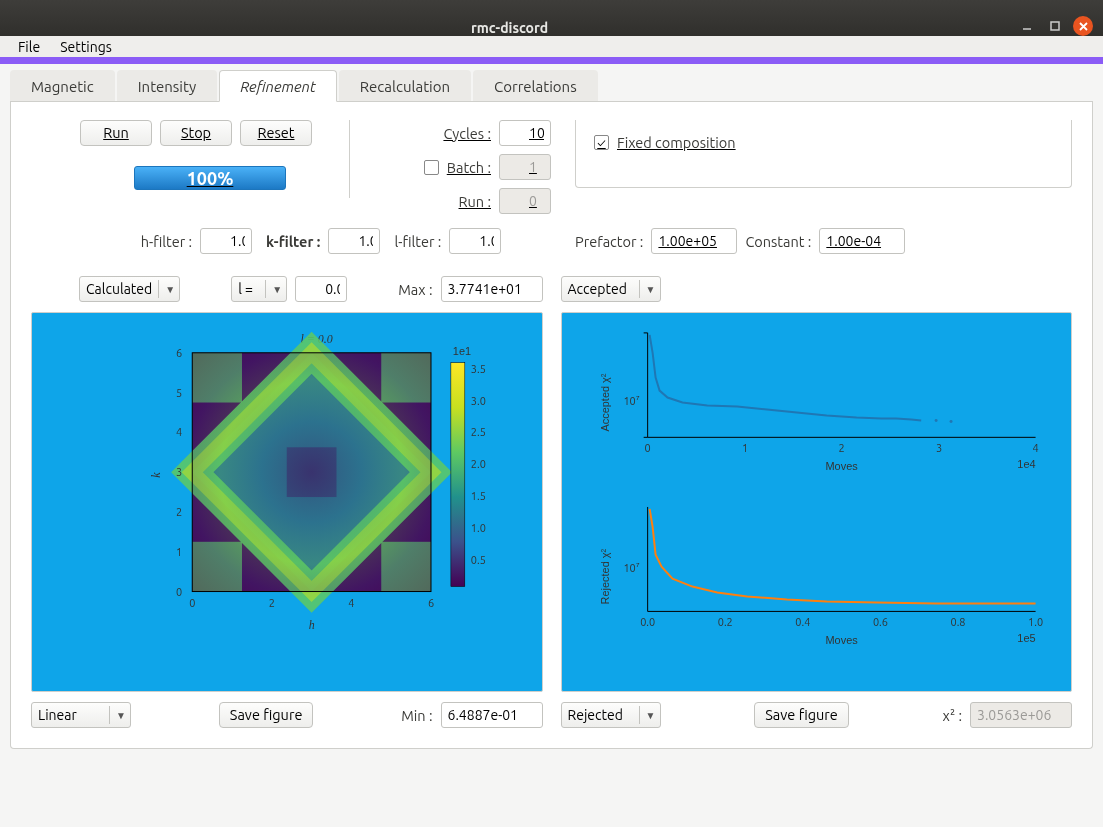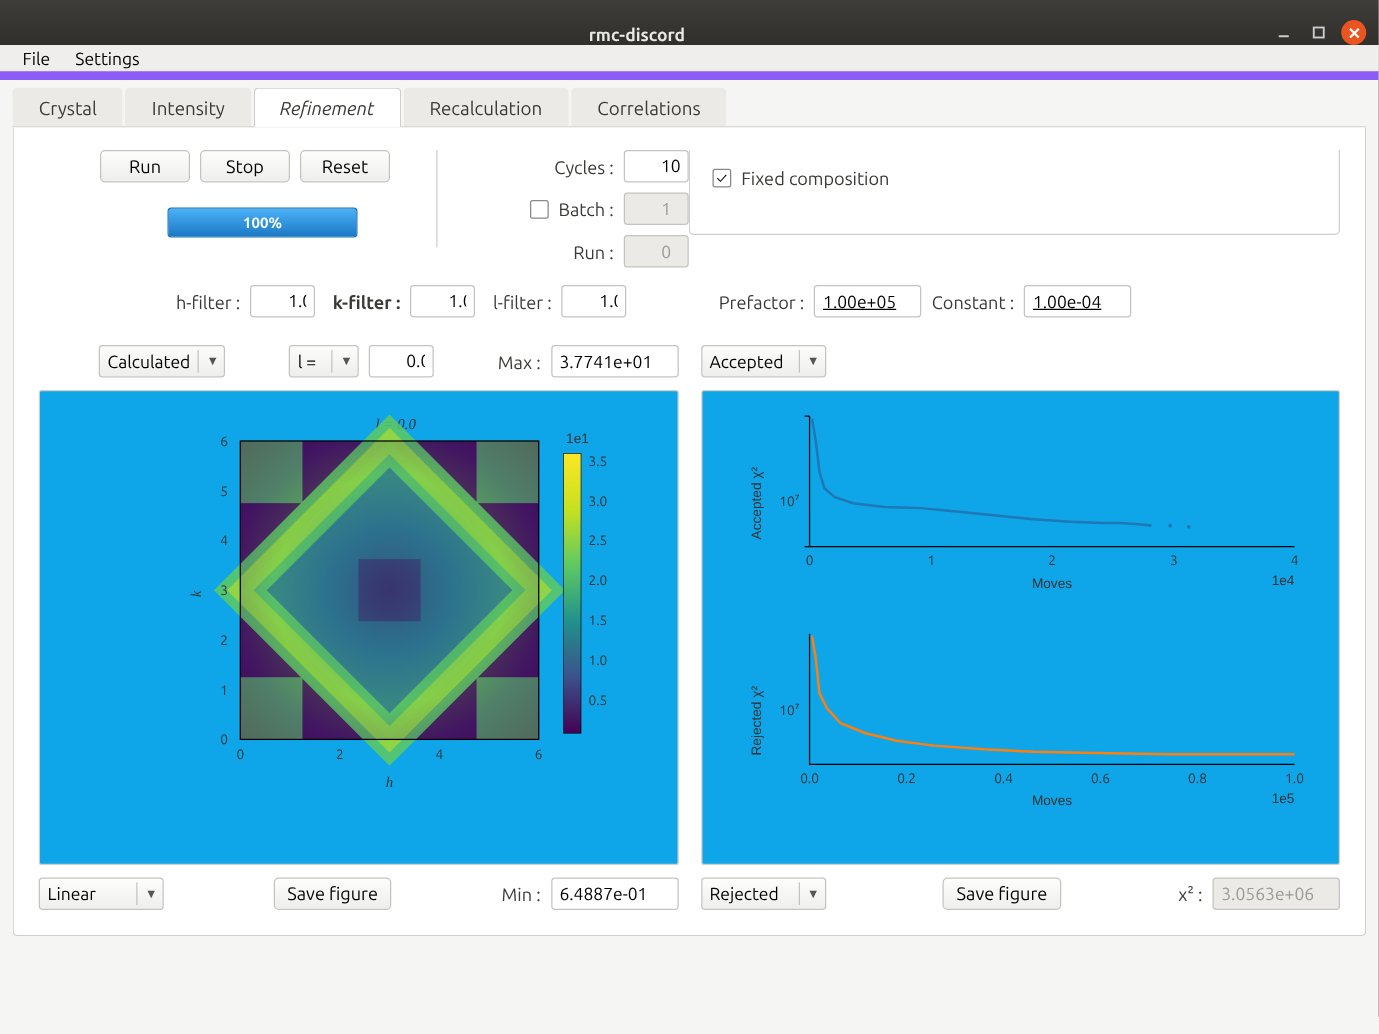--- a/index.html
+++ b/index.html
@@ -19,21 +19,21 @@
 .tabs { display:flex; border-bottom:1px solid #cfcfcb; font-size:15px; height:34px; align-items:flex-end;}
 .tabs .tab { padding:7px 20px 6px 20px; border:1px solid transparent; border-bottom:none; border-radius:4px 4px 0 0; cursor:pointer; color:#3a3a37; background:#ebeae7; margin-right:2px;}
 .tabs .tab.active { background:#fff; border:1px solid #cfcfcb; border-bottom:1px solid #fff; position:relative; top:1px; font-weight:normal;font-style:italic;}
 .tab-body { background:#fff; border:1px solid #cfcfcb; border-top:none; padding:18px 20px 12px 20px; border-radius:0 0 4px 4px;}
 .row { display:flex; align-items:center; gap:8px; margin-bottom:8px;}
 .btn {
   border:1px solid #c3c3bf; background:linear-gradient(#fdfdfc,#eeeeec);
   border-radius:4px; padding:4px 8px; font-size:14.5px; min-width:72px; text-align:center; cursor:pointer;
   height:26px; line-height:16px;
 }
-.progress { width:152px; height:24px; border:1px solid #1c75bc; border-radius:3px; background:linear-gradient(#4ab1f7,#1c79c5); color:#fff; display:flex; align-items:center; justify-content:center; font-size:12px; font-weight:bold;margin-left:28px;}
+.progress { width:152px; height:24px; border:1px solid #1c75bc; border-radius:3px; background:linear-gradient(#4ab1f7,#1c79c5); color:#fff; display:flex; align-items:center; justify-content:center; font-size:18px; font-weight:bold;margin-left:28px;}
 .label { font-size:14.5px; color:#3a3a37; text-align:right;}
 input.text, .select {
   border:1px solid #c3c3bf; border-radius:3px; padding:3px 6px; font-size:14px; background:#fff; height:26px;
 }
 input.text:disabled { background:#eceae6; color:#9b9a97;}
 input.text.narrow { width:52px;padding-left:29px; }
 input.text.mid { width:86px;text-decoration:underline; }
 .select { background:linear-gradient(#fdfdfc,#eeeeec); display:inline-flex; align-items:center; justify-content:space-between; gap:6px; min-width:100px; cursor:pointer; padding-right:4px;}
 .select .chev { color:#555; font-size:10px; border-left:1px solid #c3c3bf; padding-left:6px; height:100%; display:flex; align-items:center;}
 .panel-grid { display:grid; grid-template-columns: 1fr 1fr; gap:18px; }
@@ -72,30 +72,30 @@
     </span>
   </div>
 
   <div class="menubar">
     <span>File</span>
     <span>Settings</span>
   </div>
 
   <div class="main">
     <div class="tabs">
-      <div class="tab">Crystal</div>
+      <div class="tab">Magnetic</div>
       <div class="tab">Intensity</div>
       <div class="tab active">Refinement</div>
       <div class="tab">Recalculation</div>
       <div class="tab">Correlations</div>
     </div>
 
     <div class="tab-body">
 
-      <div style="display:grid; grid-template-columns: 520px 1fr; margin-bottom:6px;">
+      <div style="display:grid; grid-template-columns: 520px 1fr; gap:24px; margin-bottom:6px;text-decoration:underline;">
 
         <div style="display:flex; gap:18px;">
           <div style="flex:0 0 300px;">
             <div class="row" style="justify-content:center; gap:8px; padding-left:30px;">
               <div class="btn">Run</div>
               <div class="btn">Stop</div>
               <div class="btn">Reset</div>
             </div>
             <div class="row" style="justify-content:center; margin-top:20px; padding-left:30px;">
               <div class="progress">100%</div>

